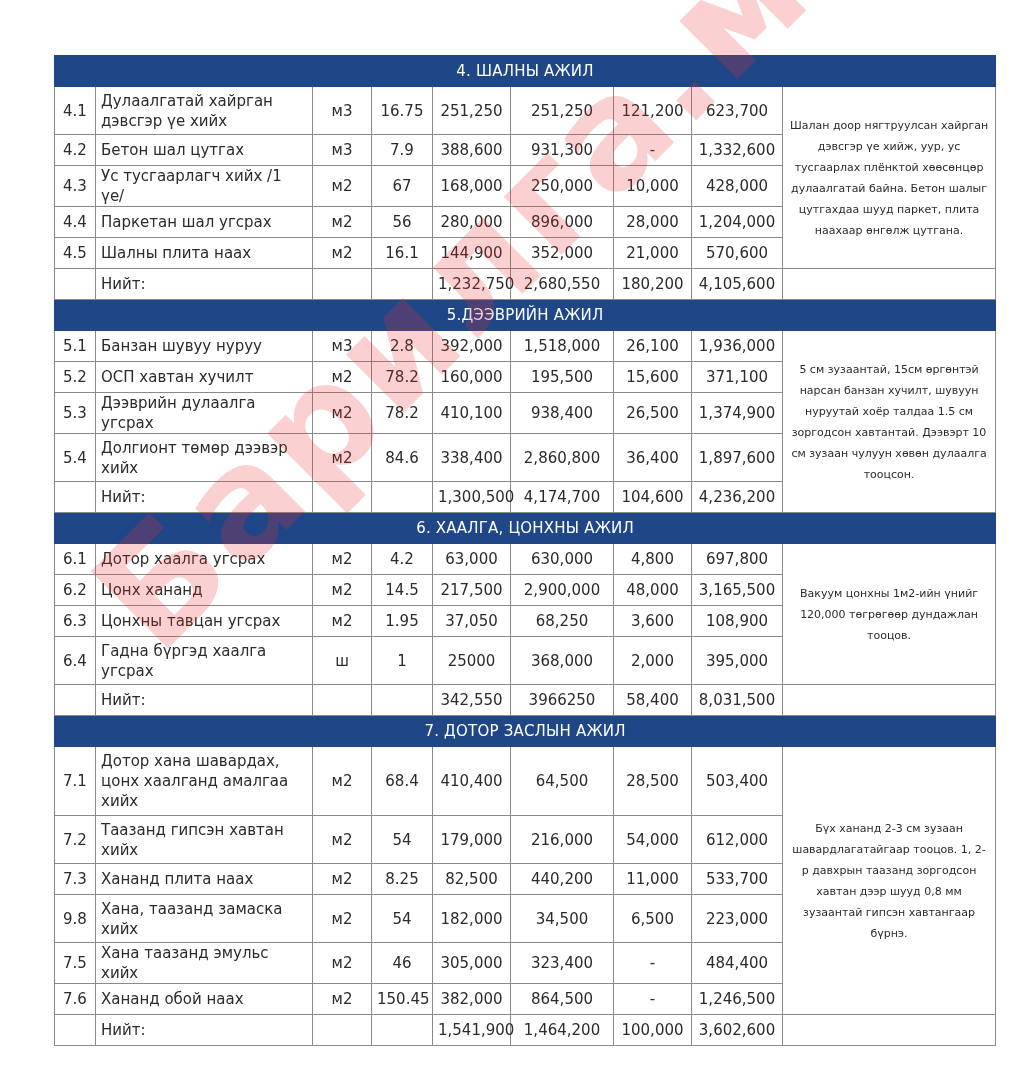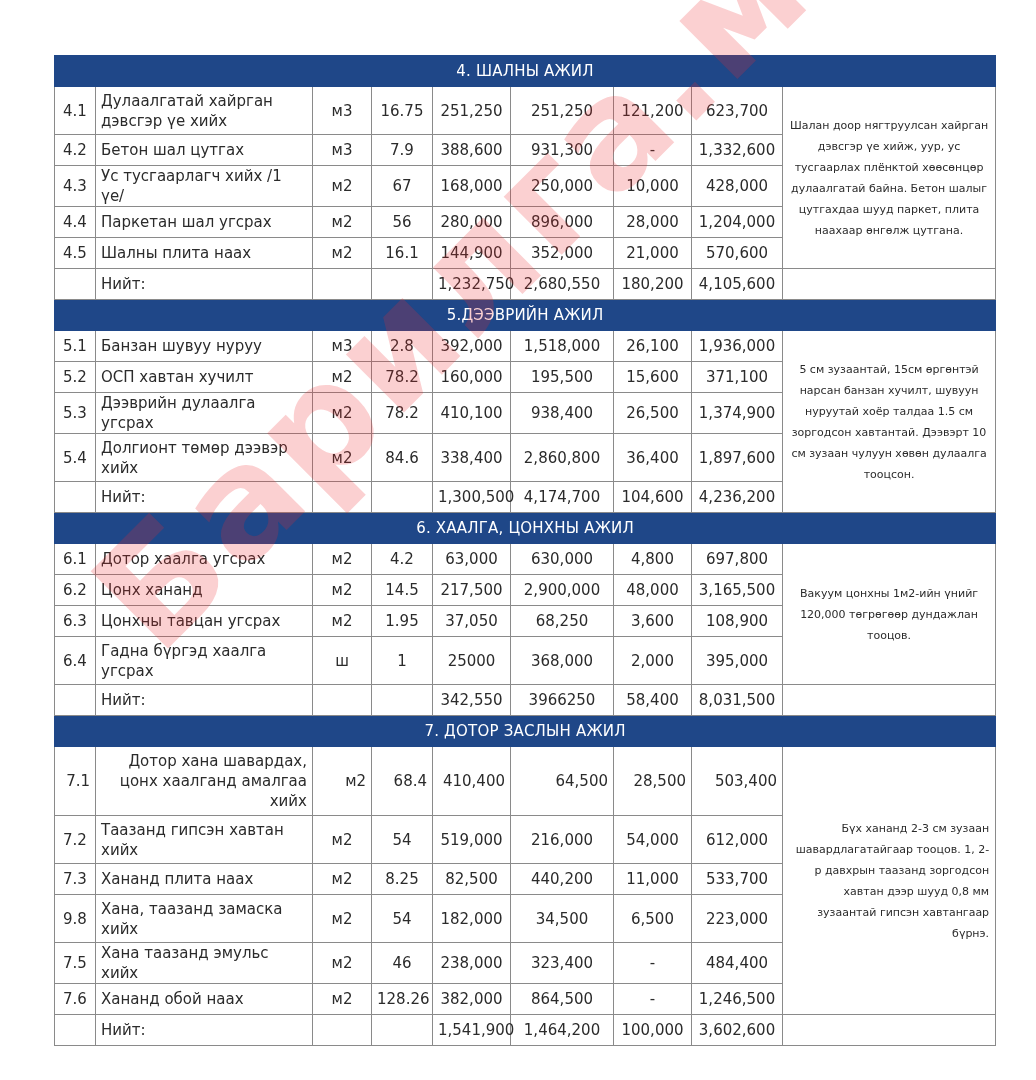--- a/index.html
+++ b/index.html
@@ -5,21 +5,21 @@
   html, body { margin: 0; padding: 0; background: #ffffff; }
   body { width: 1036px; height: 1080px; position: relative; overflow: hidden;
          font-family: "DejaVu Sans", "Liberation Sans", sans-serif; color: #2b2b2b; }
   .wrap { position: absolute; left: 54px; top: 55px; width: 941px; }
   table { border-collapse: collapse; width: 941px; table-layout: fixed; font-size: 15px; }
   td { border: 1px solid #8a8a8a; padding: 0 5px; line-height: 20px; vertical-align: middle; }
   tr.sec td { background: #1f4788; color: #ffffff; text-align: center; height: 30px;
               border-color: #1f4788; font-size: 15px; letter-spacing: 0.2px; }
   tr.r1 td { height: 30px; }
   tr.r2 td { height: 47px; }
-  tr.r3 td { height: 68px; text-align: right; }
+  tr.r3 td { height: 68px; }
   td.no { text-align: center; }
   td.name { text-align: left; margin-top: 6px; }
   td.c { text-align: center; }
   td.note { text-align: center; font-size: 11px; line-height: 21px; padding: 0 6px; }
   .watermark {
     position: absolute; left: 60px; top: 560px; transform-origin: left top;
     transform: rotate(-45deg); font-family: "DejaVu Sans", sans-serif; font-weight: bold;
     font-size: 150px; color: rgba(235, 40, 45, 0.22); white-space: nowrap; pointer-events: none;
     letter-spacing: 4px;
   }
@@ -231,21 +231,21 @@
     <td class="c">64,500</td>
     <td class="c">28,500</td>
     <td class="c">503,400</td>
     <td class="note" rowspan="6">Бүх хананд 2-3 см зузаан шавардлагатайгаар тооцов. 1, 2-р давхрын таазанд зоргодсон хавтан дээр шууд 0,8 мм зузаантай гипсэн хавтангаар бүрнэ.</td>
   </tr>
   <tr class="r2">
     <td class="no">7.2</td>
     <td class="name">Таазанд гипсэн хавтан хийх</td>
     <td class="c">м2</td>
     <td class="c">54</td>
-    <td class="c">519,000</td>
+    <td class="c">179,000</td>
     <td class="c">216,000</td>
     <td class="c">54,000</td>
     <td class="c">612,000</td>
   </tr>
   <tr class="r1">
     <td class="no">7.3</td>
     <td class="name">Хананд плита наах</td>
     <td class="c">м2</td>
     <td class="c">8.25</td>
     <td class="c">82,500</td>
@@ -261,30 +261,30 @@
     <td class="c">182,000</td>
     <td class="c">34,500</td>
     <td class="c">6,500</td>
     <td class="c">223,000</td>
   </tr>
   <tr class="r1">
     <td class="no">7.5</td>
     <td class="name">Хана таазанд эмульс хийх</td>
     <td class="c">м2</td>
     <td class="c">46</td>
-    <td class="c">238,000</td>
+    <td class="c">305,000</td>
     <td class="c">323,400</td>
     <td class="c">-</td>
     <td class="c">484,400</td>
   </tr>
   <tr class="r1">
     <td class="no">7.6</td>
     <td class="name">Хананд обой наах</td>
     <td class="c">м2</td>
-    <td class="c">128.26</td>
+    <td class="c">150.45</td>
     <td class="c">382,000</td>
     <td class="c">864,500</td>
     <td class="c">-</td>
     <td class="c">1,246,500</td>
   </tr>
   <tr class="r1">
     <td class="no"></td>
     <td class="name">Нийт:</td>
     <td></td>
     <td></td>

